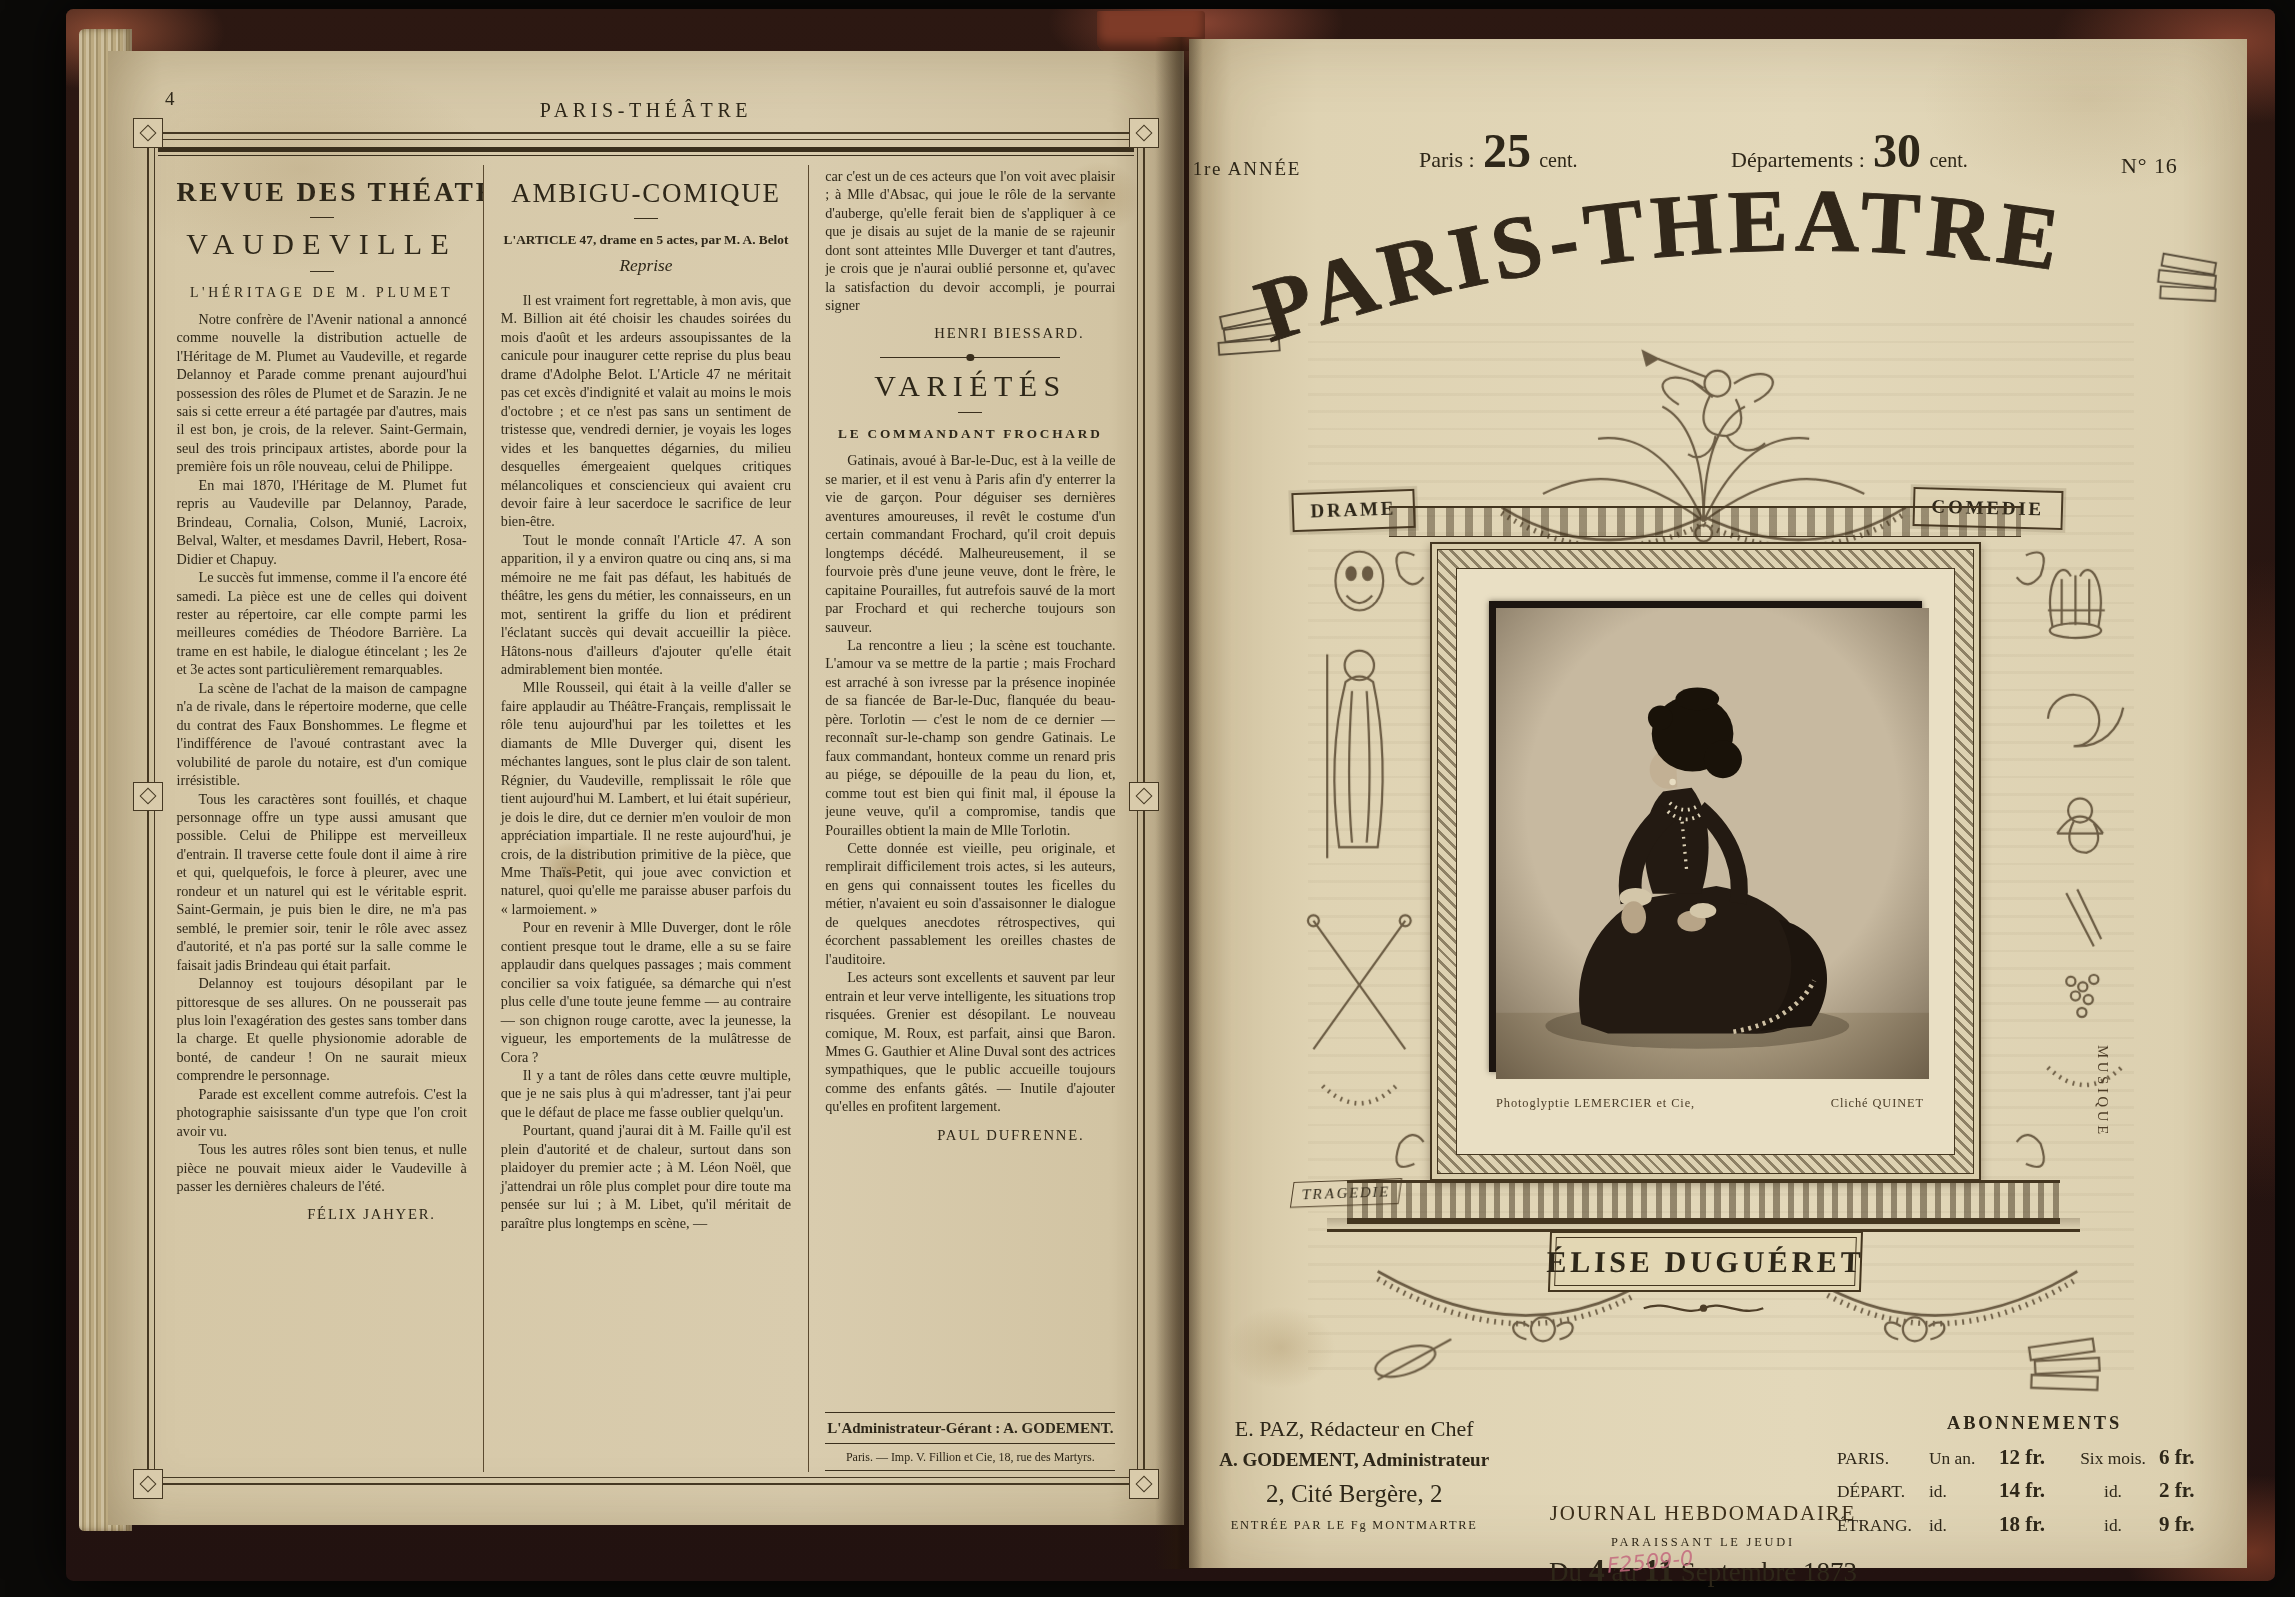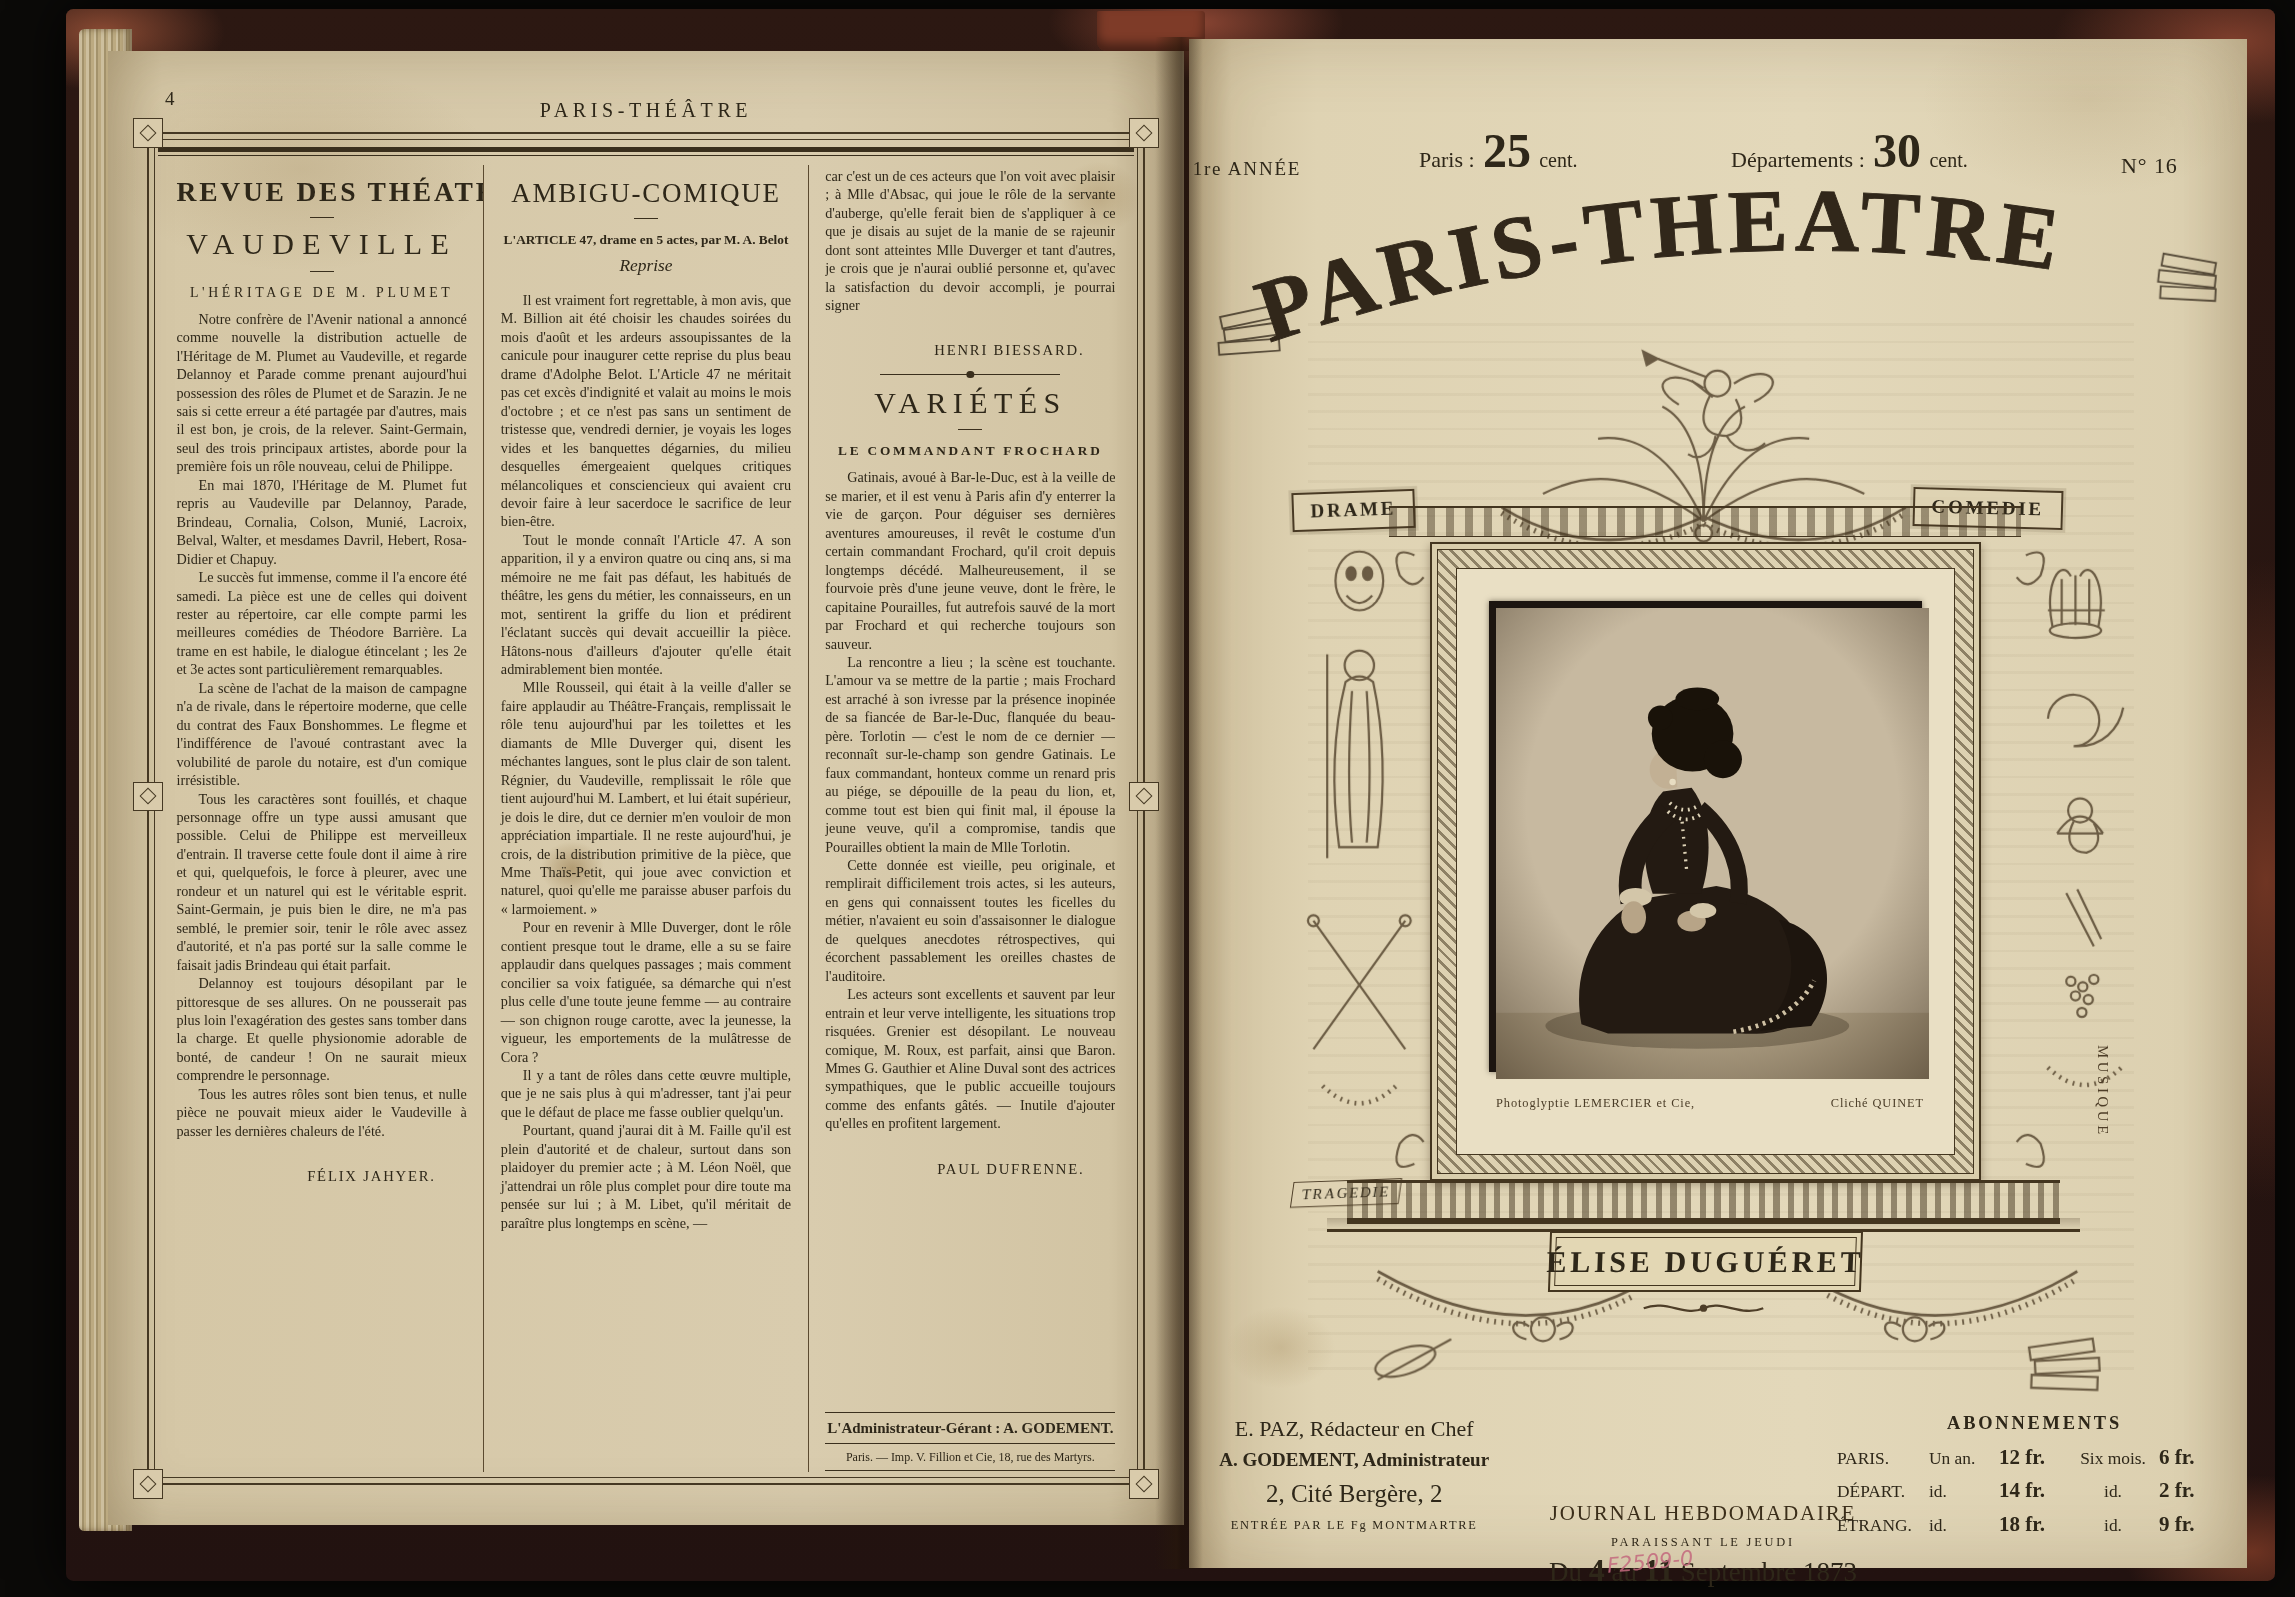--- a/index.html
+++ b/index.html
@@ -53,21 +53,21 @@
   .orn.bl{left:-15.6px;bottom:-15.6px}.orn.br{right:-15.6px;bottom:-15.6px}
   .orn.ml{left:-15.6px;top:48%}.orn.mr{right:-15.6px;top:48%}
   .lp-cols{position:absolute;left:11px;right:11px;top:31px;bottom:11px;display:flex}
   .col{flex:1 1 0;padding:1.8px 16.5px;position:relative;overflow:hidden}
   .col + .col{border-left:0.9px solid #5b4a30}
   .h-revue{font-size:27.5px;font-weight:bold;letter-spacing:2.8px;text-align:center;margin:9.2px 0 0;white-space:nowrap}
   .hr-dash{width:24px;border-top:1.8px solid #3a2f1d;margin:9.2px auto}
   .h-vaudeville{font-size:30px;letter-spacing:8.3px;text-align:center;font-weight:normal;margin:1.8px 0 0}
   .h-article{font-size:13.8px;font-weight:normal;letter-spacing:3.7px;text-align:center;margin:13px 0 9.2px;white-space:nowrap}
   .p{font-size:14.2px;line-height:1.3;text-align:justify;text-indent:22px;margin:0}
-  .sig{text-align:right;font-size:14.7px;letter-spacing:1.8px;padding-right:31px;margin-top:28px}
+  .sig{text-align:right;font-size:14.7px;letter-spacing:1.8px;padding-right:31px;margin-top:11px}
   .h-ambigu{font-size:27px;letter-spacing:1.8px;text-align:center;font-weight:normal;margin:11px 0 0;white-space:nowrap}
   .subhead{font-size:13.3px;text-align:center;font-weight:bold;margin:13px 0 1.8px}
   .reprise{font-style:italic;text-align:center;font-size:17.4px;margin:7.3px 0 14.7px}
   .orn-rule{width:62%;margin:14.7px auto 11px;border-top:1.8px solid #3a2f1d;position:relative;height:0}
   .orn-rule::after{content:"";position:absolute;left:50%;top:-4.6px;width:7.3px;height:7.3px;background:#3a2f1d;border-radius:50%;transform:translateX(-50%)}
   .h-varietes{font-size:30px;letter-spacing:6.4px;text-align:center;font-weight:normal;margin:0}
   .h-frochard{font-size:13.3px;letter-spacing:2.8px;text-align:center;margin:13px 0 9.2px;white-space:nowrap}
   .col3-flow{max-height:calc(100% - 108px);overflow:hidden}
   .admin{position:absolute;left:16.5px;right:16.5px;bottom:1px;border-top:1.8px solid #3a2f1d;border-bottom:1.8px solid #3a2f1d}
   .admin .l1{font-size:15px;font-weight:bold;text-align:center;padding:6.4px 0;border-bottom:0.9px solid #3a2f1d}
@@ -169,20 +169,21 @@
         <div class="hr-dash"></div>
         <h2 class="h-vaudeville">VAUDEVILLE</h2>
         <div class="hr-dash"></div>
         <h3 class="h-article">L'HÉRITAGE DE M. PLUMET</h3>
         <p class="p">Notre confrère de l'Avenir national a annoncé comme nouvelle la distribution actuelle de l'Héritage de M. Plumet au Vaudeville, et regarde Delannoy et Parade comme prenant aujourd'hui possession des rôles de Plumet et de Sarazin. Je ne sais si cette erreur a été partagée par d'autres, mais il est bon, je crois, de la relever. Saint-Germain, seul des trois principaux artistes, aborde pour la première fois un rôle nouveau, celui de Philippe.</p>
         <p class="p">En mai 1870, l'Héritage de M. Plumet fut repris au Vaudeville par Delannoy, Parade, Brindeau, Cornalia, Colson, Munié, Lacroix, Belval, Walter, et mesdames Davril, Hebert, Rosa-Didier et Chapuy.</p>
         <p class="p">Le succès fut immense, comme il l'a encore été samedi. La pièce est une de celles qui doivent rester au répertoire, car elle compte parmi les meilleures comédies de Théodore Barrière. La trame en est habile, le dialogue étincelant ; les 2e et 3e actes sont particulièrement remarquables.</p>
         <p class="p">La scène de l'achat de la maison de campagne n'a de rivale, dans le répertoire moderne, que celle du contrat des Faux Bonshommes. Le flegme et l'indifférence de l'avoué contrastant avec la volubilité de parole du notaire, est d'un comique irrésistible.</p>
         <p class="p">Tous les caractères sont fouillés, et chaque personnage offre un type aussi amusant que possible. Celui de Philippe est merveilleux d'entrain. Il traverse cette foule dont il aime à rire et qui, quelquefois, le force à pleurer, avec une rondeur et un naturel qui est le véritable esprit. Saint-Germain, je puis bien le dire, ne m'a pas semblé, le premier soir, tenir le rôle avec assez d'autorité, et n'a pas porté sur la salle comme le faisait jadis Brindeau qui était parfait.</p>
         <p class="p">Delannoy est toujours désopilant par le pittoresque de ses allures. On ne pousserait pas plus loin l'exagération des gestes sans tomber dans la charge. Et quelle physionomie adorable de bonté, de candeur ! On ne saurait mieux comprendre le personnage.</p>
+        <p class="p">Parade est excellent comme autrefois. C'est la photographie saisissante d'un type que l'on croit avoir vu.</p>
         <p class="p">Tous les autres rôles sont bien tenus, et nulle pièce ne pouvait mieux aider le Vaudeville à passer les dernières chaleurs de l'été.</p>
         <div class="sig">FÉLIX JAHYER.</div>
       </div>
 
       <div class="col">
         <h1 class="h-ambigu">AMBIGU-COMIQUE</h1>
         <div class="hr-dash"></div>
         <div class="subhead">L'ARTICLE 47, drame en 5 actes, par M. A. Belot</div>
         <div class="reprise">Reprise</div>
         <p class="p">Il est vraiment fort regrettable, à mon avis, que M. Billion ait été choisir les chaudes soirées du mois d'août et les ardeurs assoupissantes de la canicule pour inaugurer cette reprise du plus beau drame d'Adolphe Belot. L'Article 47 ne méritait pas cet excès d'indignité et valait au moins le mois d'octobre ; et ce n'est pas sans un sentiment de tristesse que, vendredi dernier, je voyais les loges vides et les banquettes dégarnies, du milieu desquelles émergeaient quelques critiques mélancoliques et consciencieux qui avaient cru devoir faire à leur sacerdoce le sacrifice de leur bien-être.</p>

